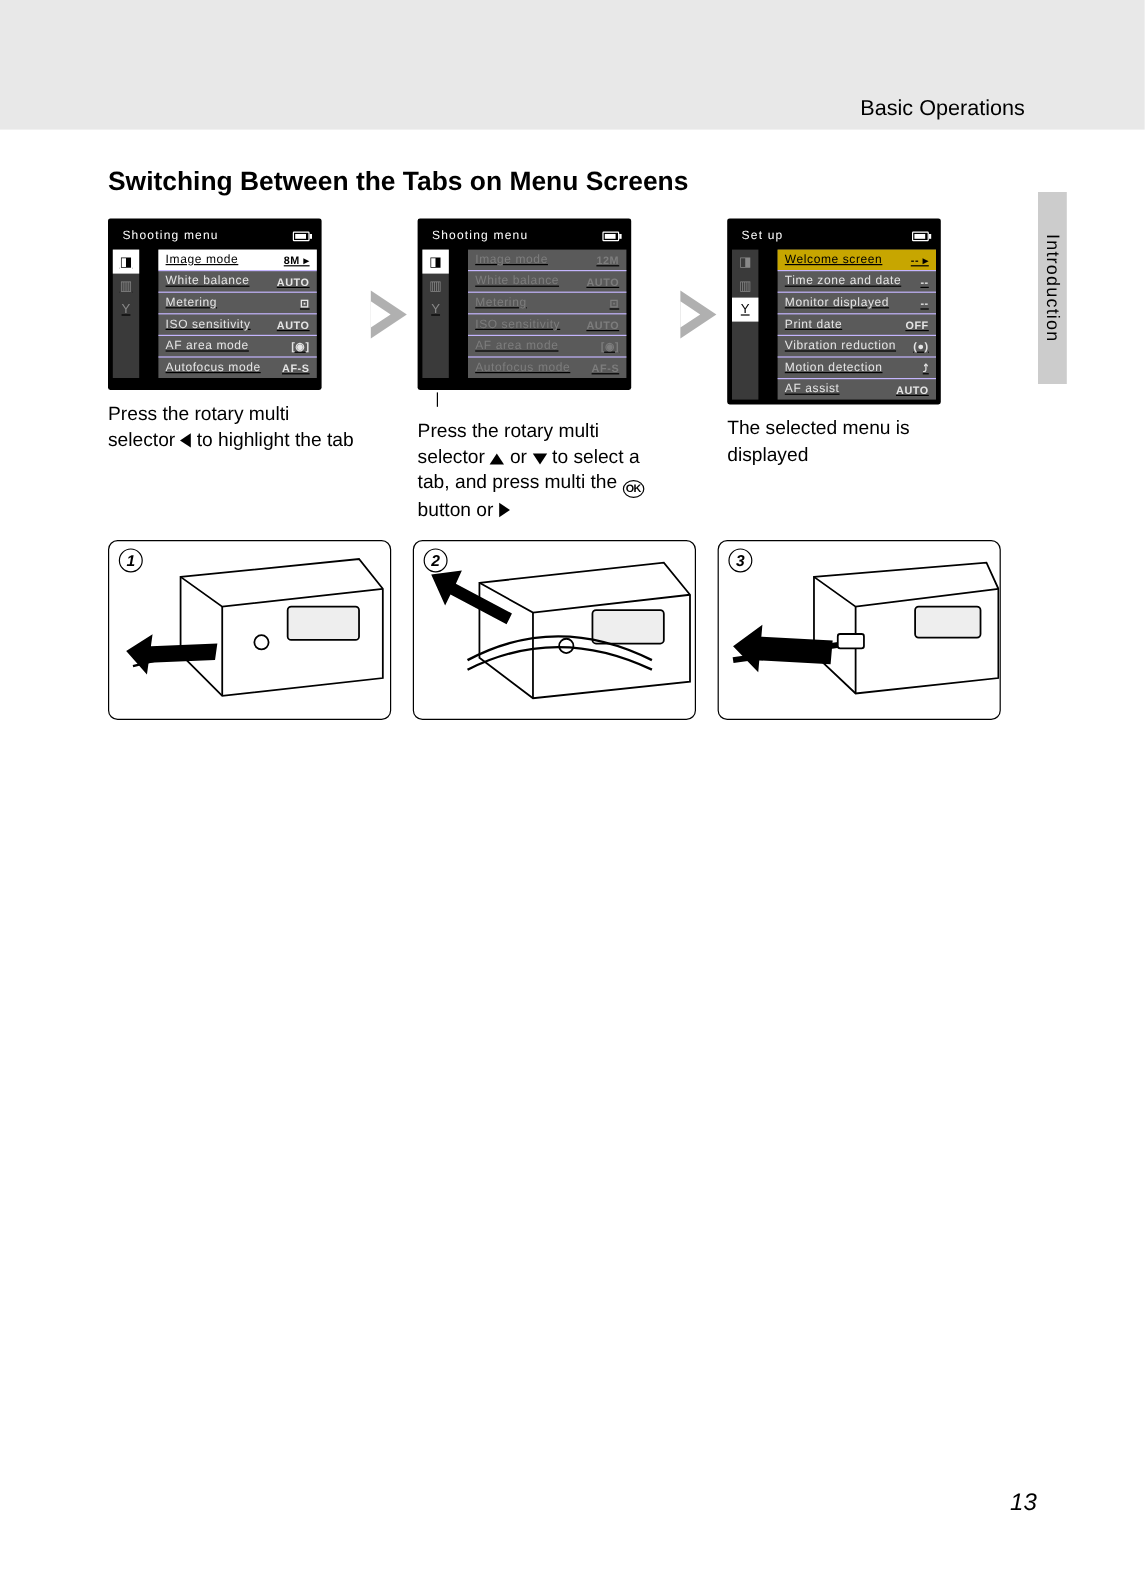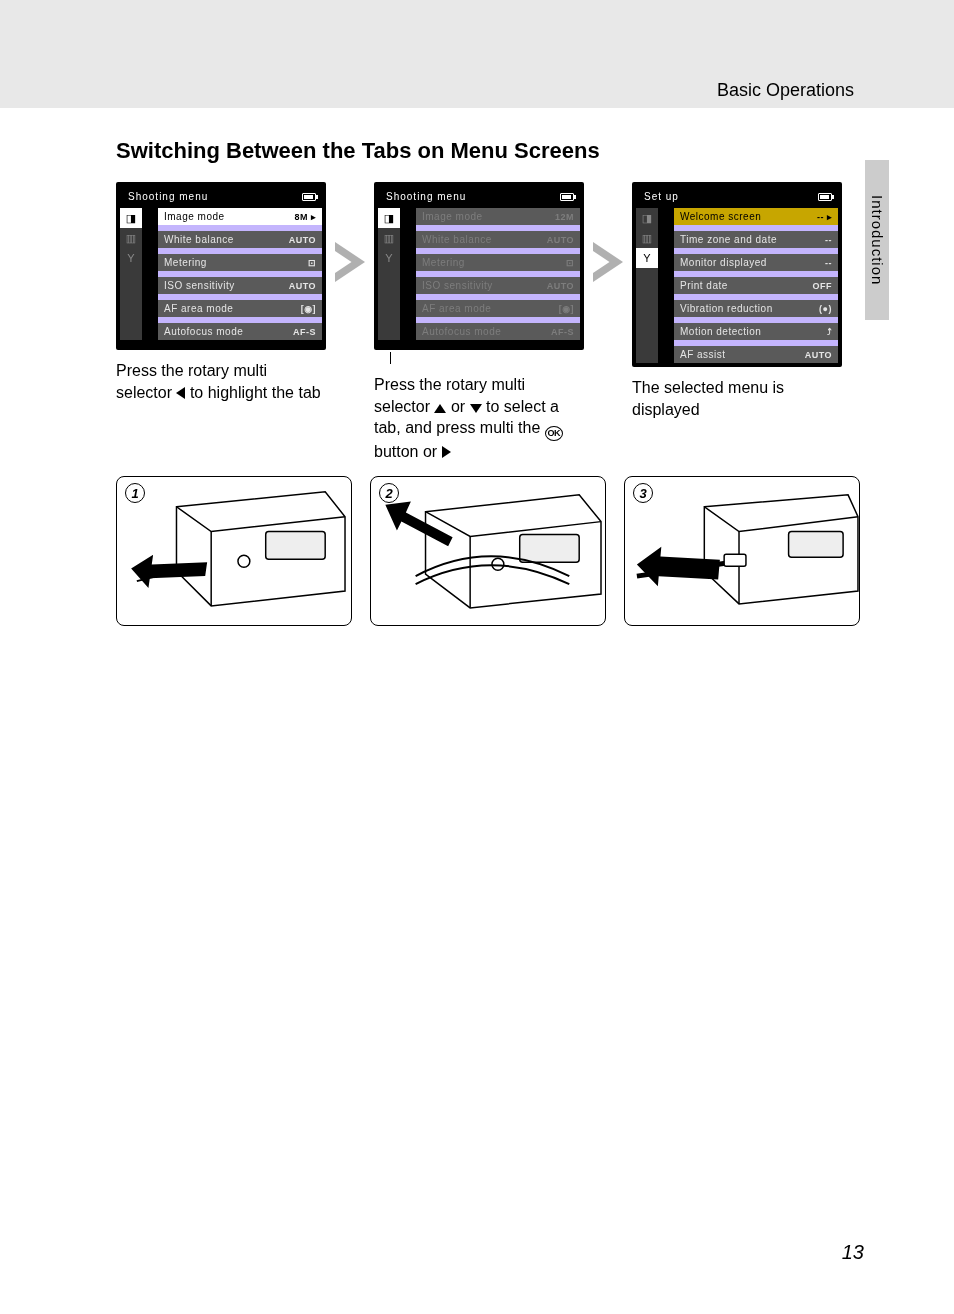--- a/index.html
+++ b/index.html
@@ -34,21 +34,21 @@
     align-items:center;
     justify-content:center;
   }
   .side-tab-inner {
     writing-mode: vertical-rl;
     font-size: 15px;
     letter-spacing: 1px;
     color:#000;
   }
   .content {
-    padding: 20px 90px 0 116px;
+    padding: 20px 90px 0 90px;
   }
   h2.section {
     font-size: 22px;
     font-weight: 700;
     margin: 10px 0 18px 0;
   }
   .menus-row { display:flex; align-items:flex-start; gap: 0; }
   .menu-col { width: 210px; }
   .arrow-col { width:48px; display:flex; align-items:center; justify-content:center; padding-top: 60px;}
   .arrow-shape {
@@ -63,39 +63,40 @@
     position:absolute;
     left:-30px; top:-20px;
     border-top:20px solid transparent;
     border-bottom:20px solid transparent;
     border-left:30px solid #fff;
     transform: scale(0.55);
     transform-origin: 0 50%;
   }
   
   .lcd {
-    width: 210px;
+    width: 178px;
     background: #000;
     padding: 4px;
     border-radius:2px;
+    text-decoration:underline;
   }
   .lcd-title {
     color:#fff; font-size:10px; letter-spacing:1px;
     padding: 5px 6px 6px 8px;
     display:flex; justify-content:space-between; align-items:center;
   }
   .battery { width:14px;height:8px;border:1px solid #fff;border-radius:1px;position:relative;display:inline-block;}
   .battery::after{content:"";position:absolute;right:-3px;top:1px;width:2px;height:4px;background:#fff;}
   .battery .fill{position:absolute;left:1px;top:1px;width:9px;height:4px;background:#fff;}
   .lcd-body { display:flex; }
   .lcd-tabs { width:22px; background:#3a3a3a; display:flex; flex-direction:column;}
   .lcd-tab { height:20px; display:flex;align-items:center;justify-content:center;font-size:11px;color:#888;}
   .lcd-tab.active { background:#fff;color:#000;}
   .lcd-items { flex:1; background:#5a5a5a;margin-left:16px; }
-  .lcd-item { display:flex;justify-content:space-between;align-items:center; padding:3px 6px; font-size:10px; color:#e5e5e5; border-top:6px solid #c4b5fd; letter-spacing:0.5px;}
+  .lcd-item { display:flex;justify-content:space-between;align-items:center; padding:3px 6px; font-size:10px; color:#e5e5e5; border-top:1px solid #c4b5fd; letter-spacing:0.5px;}
   .lcd-item:first-child{border-top:none;}
   .lcd-item.hl { background:#fff; color:#000;}
   .lcd-item .val { font-size:9px; font-family: Arial, sans-serif; font-weight:bold; letter-spacing:0.5px;}
   .lcd-item.dim { color:#7d7d7d;}
   .lcd-item.hl-yellow { background:#c7a600; color:#000;}
   .lcd-foot { height:6px; background:#000;}
   .pointer-line { width:1px; height:12px; background:#000; margin: 2px 0 0 16px;}
 
   .caption { font-size:16px; line-height:1.35; margin-top:10px; }
   .tri { display:inline-block; vertical-align:-1px;}

